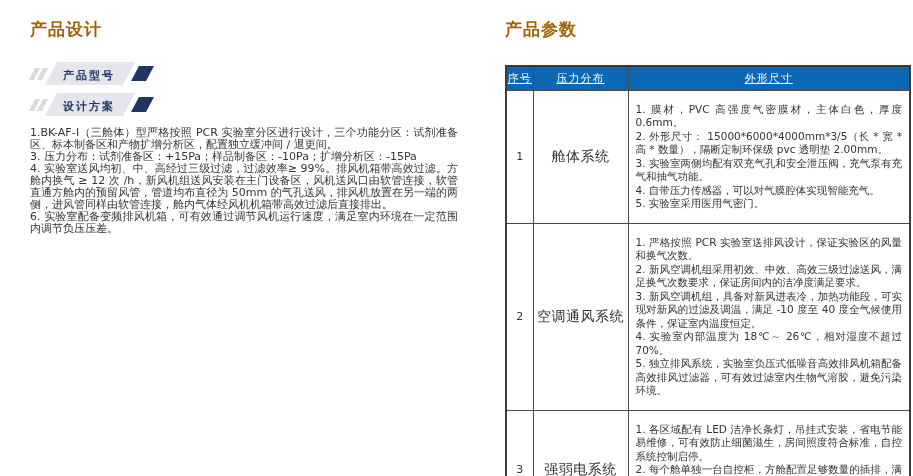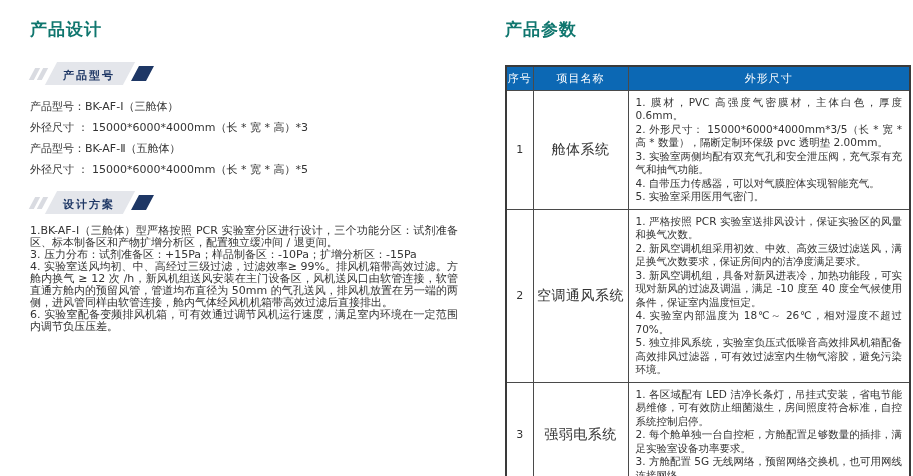--- a/index.html
+++ b/index.html
@@ -4,21 +4,21 @@
 <style>
   * { margin:0; padding:0; box-sizing:border-box; }
   html,body { width:913px; height:476px; background:#ffffff; overflow:hidden;
     font-family:"DejaVu Sans","Liberation Sans",sans-serif; color:#333; }
   .canvas { position:relative; width:913px; height:476px; background:#fff; }
 
   
   .page-left  { position:absolute; left:30px;  top:18px; width:428px; }
   .page-right { position:absolute; left:505px; top:18px; width:406px; }
 
-  .page-title { font-size:17px; font-weight:bold; color:#0f766e; letter-spacing:1px; }
+  .page-title { font-size:17px; font-weight:bold; color:#a16207; letter-spacing:1px; }
 
   
   .badge { display:flex; align-items:center; height:17px; margin-left:2px; }
   .badge .tick { width:5px; height:12px; background:#D9DBE1; transform:skewX(-28deg); margin-right:3px; }
   .badge .tick.t2 { margin-right:6px; }
   .badge .plate { background:#E4E6EB; transform:skewX(-28deg); padding:2px 13px; }
   .badge .plate span { display:inline-block; transform:skewX(28deg); font-size:11px; font-weight:bold;
     color:#1E3765; letter-spacing:2px; white-space:nowrap; }
   .badge .endcap { width:15px; height:15px; background:#1E3765; transform:skewX(-28deg); margin-left:6px; }
 
@@ -32,50 +32,44 @@
   .design-items { margin-top:14px; }
   .design-item { font-size:11px; line-height:12px; text-align:justify; color:#333; }
 
   
   .params-table { margin-top:24px; width:406px; border-collapse:collapse; table-layout:fixed; }
   .params-table col.c-no   { width:27px; }
   .params-table col.c-name { width:95px; }
   .params-table th, .params-table td { border:1px solid #4A4A4A; }
   .params-table { border:2px solid #3a3a3a; }
   .params-table thead th { background:#0C68B4; color:#fff; font-size:11px; font-weight:normal;
-    height:24px; text-align:center; letter-spacing:1px; }
+    height:24px; text-align:center; letter-spacing:1px;text-decoration:underline; }
   .cell-no   { text-align:center; vertical-align:middle; font-size:11px; color:#333; }
   .cell-name { text-align:center; vertical-align:middle; font-size:14px; color:#333; letter-spacing:0.5px; }
   .cell-params { vertical-align:middle; font-size:10.5px; line-height:13.5px; color:#333;
-    padding:5px 7px; white-space:pre-line; text-align:justify; }
+    padding:12px 7px; white-space:pre-line; text-align:justify; }
   tr.r1 { height:92px; } tr.r2 { height:114px; } tr.r3 { height:83px; }
 </style>
 </head>
 <body>
 
 <div class="canvas">
 
   <div class="page-left">
     <div class="page-title">产品设计</div>
 
     <div class="badge badge-models">
       <div class="tick t1"></div>
       <div class="tick t2"></div>
       <div class="plate">
         <span>产品型号</span>
       </div>
       <div class="endcap"></div>
     </div>
 
-    <div class="model-lines">
-      <div class="model-line">产品型号：BK-AF-Ⅰ（三舱体）</div>
-      <div class="model-line">外径尺寸 ：  15000*6000*4000mm（长 * 宽 * 高）*3</div>
-      <div class="model-line">产品型号：BK-AF-Ⅱ（五舱体）</div>
-      <div class="model-line">外径尺寸 ：  15000*6000*4000mm（长 * 宽 * 高）*5</div>
-    </div>
 
     <div class="badge badge-design">
       <div class="tick t1"></div>
       <div class="tick t2"></div>
       <div class="plate">
         <span>设计方案</span>
       </div>
       <div class="endcap"></div>
     </div>
 
@@ -92,21 +86,21 @@
 
     <table class="params-table">
       <colgroup>
           <col class="c-no">
           <col class="c-name">
           <col class="c-params">
         </colgroup>
       <thead>
         <tr>
           <th>序号</th>
-          <th>项目名称</th>
+          <th>压力分布</th>
           <th>外形尺寸</th>
         </tr>
       </thead>
       <tbody>
         <tr class="r1">
           <td class="cell-no">1</td>
           <td class="cell-name">舱体系统</td>
           <td class="cell-params">1. 膜材，PVC 高强度气密膜材，主体白色，厚度 0.6mm。
 2. 外形尺寸：  15000*6000*4000mm*3/5（长 * 宽 * 高 * 数量），隔断定制环保级 pvc 透明垫 2.00mm。
 3. 实验室两侧均配有双充气孔和安全泄压阀，充气泵有充气和抽气功能。

